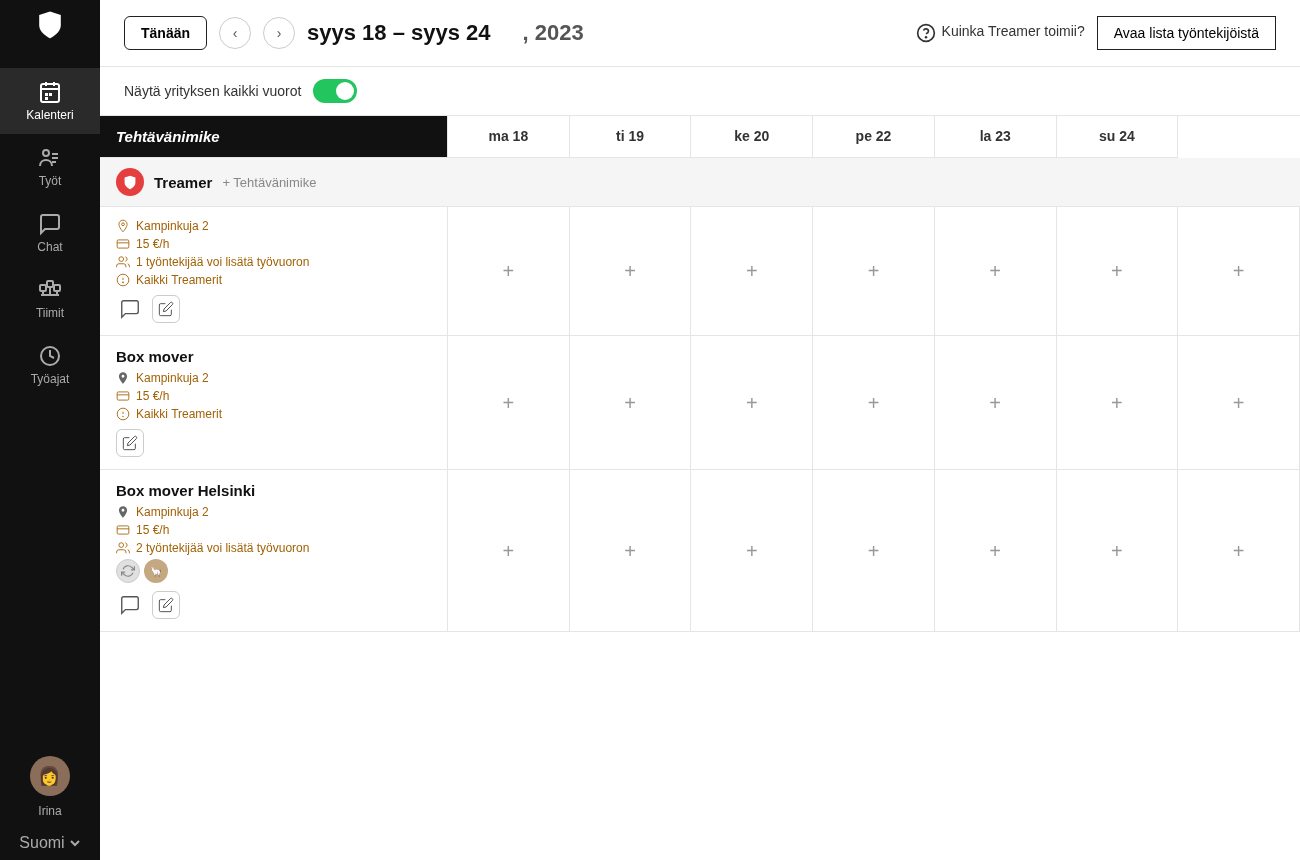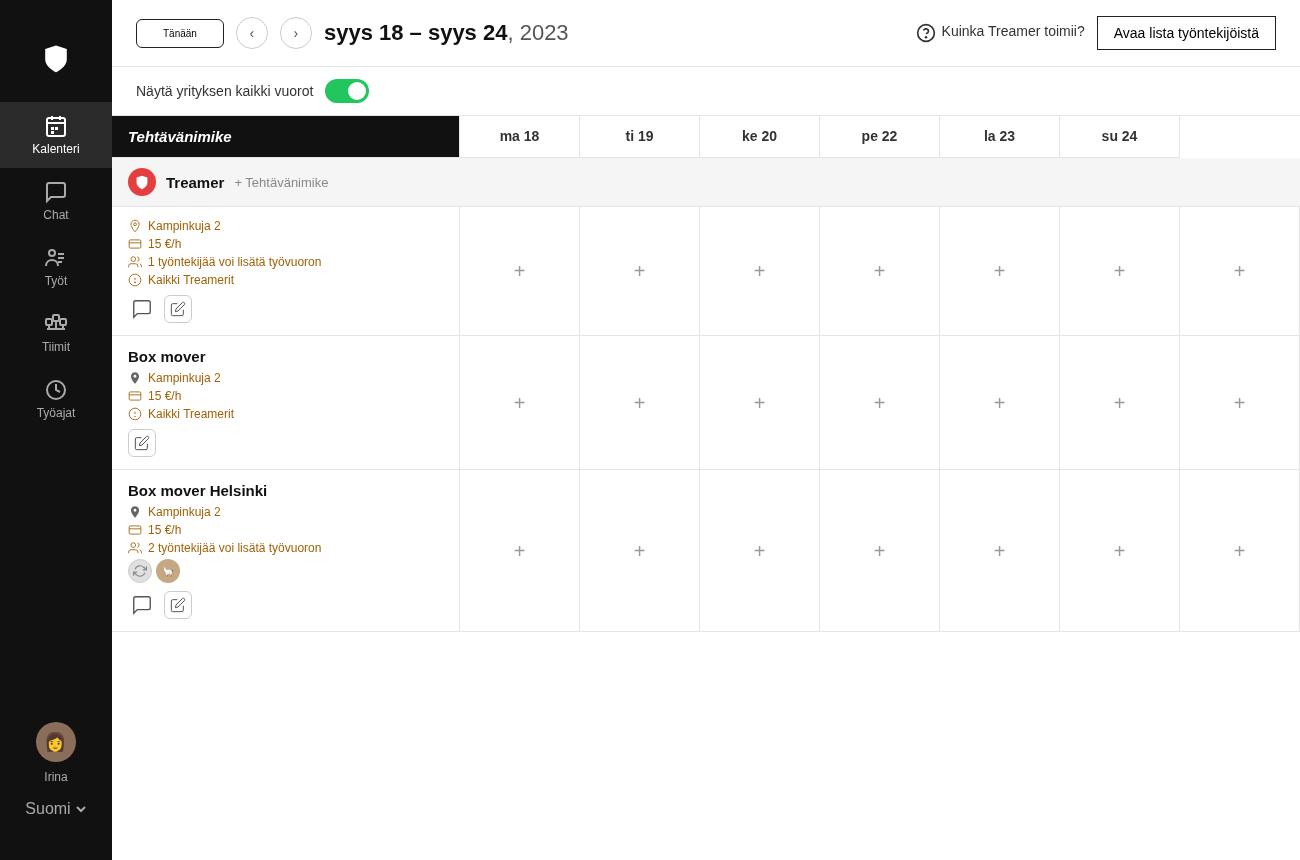--- a/index.html
+++ b/index.html
@@ -1,25 +1,25 @@
 <!DOCTYPE html>
 <html><head>
   <meta charset="utf-8">
   <style>
     * { box-sizing: border-box; margin: 0; padding: 0; }
     body { font-family: -apple-system, BlinkMacSystemFont, 'Segoe UI', sans-serif; display: flex; height: 860px; width: 1300px; overflow: hidden; background: #fff; }
 
     
     .sidebar {
-      width: 112px;
+      width: 100px;
       background: #111;
       display: flex;
       flex-direction: column;
       align-items: center;
-      padding: 34px 0;
+      padding: 0 0;
       flex-shrink: 0;
     }
     .sidebar-logo {
       width: 48px;
       height: 48px;
       display: flex;
       align-items: center;
       justify-content: center;
       margin-bottom: 20px;
     }
@@ -82,24 +82,24 @@
     .header {
       display: flex;
       align-items: center;
       padding: 16px 24px;
       border-bottom: 1px solid #e5e5e5;
       gap: 12px;
     }
     .btn-today {
       border: 1.5px solid #222;
       background: #fff;
-      padding: 8px 26px;
+      padding: 8px 16px;
       border-radius: 6px;
-      font-size: 10px;
-      font-weight: 400;
+      font-size: 14px;
+      font-weight: 700;
       cursor: pointer;
     }
     .nav-btn {
       width: 32px;
       height: 32px;
       border: 1.5px solid #ccc;
       background: #fff;
       border-radius: 50%;
       display: flex;
       align-items: center;
@@ -107,21 +107,21 @@
       cursor: pointer;
       font-size: 14px;
       color: #555;
     }
     .header-date {
       font-size: 22px;
       font-weight: 700;
       color: #111;
       margin-right: auto;
     }
-    .header-date span { font-weight: 400; color: #555; }
+    .header-date span { font-weight: 700; color: #555; margin-left: 32px; }
     .help-link {
       display: flex;
       align-items: flex-start;
       gap: 6px;
       color: #333;
       font-size: 14px;
       cursor: pointer;
     }
     .help-link svg { width: 20px; height: 20px; fill: none; stroke: currentColor; stroke-width: 2; }
     .btn-open-list {
@@ -316,34 +316,34 @@
       <line x1="16" y1="2" x2="16" y2="6" stroke="white"></line>
       <rect x="7" y="13" width="3" height="3" fill="white" stroke="none"></rect>
       <rect x="11" y="13" width="3" height="3" fill="white" stroke="none"></rect>
       <rect x="7" y="17" width="3" height="3" fill="white" stroke="none"></rect>
     </svg>
     <span>Kalenteri</span>
   </div>
 
   <div class="sidebar-item">
     <svg viewBox="0 0 24 24" stroke="#aaa" fill="none">
-      <path d="M21 15a2 2 0 0 1-2 2H7l-4 4V5a2 2 0 0 1 2-2h14a2 2 0 0 1 2 2z" stroke="#aaa"></path>
-    </svg>
-    <span>Chat</span>
-  </div>
-
-  <div class="sidebar-item">
-    <svg viewBox="0 0 24 24" stroke="#aaa" fill="none">
       <circle cx="8" cy="7" r="3" stroke="#aaa"></circle>
       <path d="M2 20c0-4 3-6 6-6s6 2 6 6" stroke="#aaa"></path>
       <line x1="14" y1="8" x2="20" y2="8" stroke="#aaa"></line>
       <line x1="14" y1="12" x2="20" y2="12" stroke="#aaa"></line>
       <line x1="14" y1="16" x2="18" y2="16" stroke="#aaa"></line>
     </svg>
     <span>Työt</span>
+  </div>
+
+  <div class="sidebar-item">
+    <svg viewBox="0 0 24 24" stroke="#aaa" fill="none">
+      <path d="M21 15a2 2 0 0 1-2 2H7l-4 4V5a2 2 0 0 1 2-2h14a2 2 0 0 1 2 2z" stroke="#aaa"></path>
+    </svg>
+    <span>Chat</span>
   </div>
 
   <div class="sidebar-item">
     <svg viewBox="0 0 24 24" stroke="#aaa" fill="none">
       <rect x="2" y="7" width="6" height="6" rx="1" stroke="#aaa"></rect>
       <rect x="9" y="3" width="6" height="6" rx="1" stroke="#aaa"></rect>
       <rect x="16" y="7" width="6" height="6" rx="1" stroke="#aaa"></rect>
       <line x1="5" y1="13" x2="5" y2="17" stroke="#aaa"></line>
       <line x1="12" y1="9" x2="12" y2="17" stroke="#aaa"></line>
       <line x1="19" y1="13" x2="19" y2="17" stroke="#aaa"></line>

